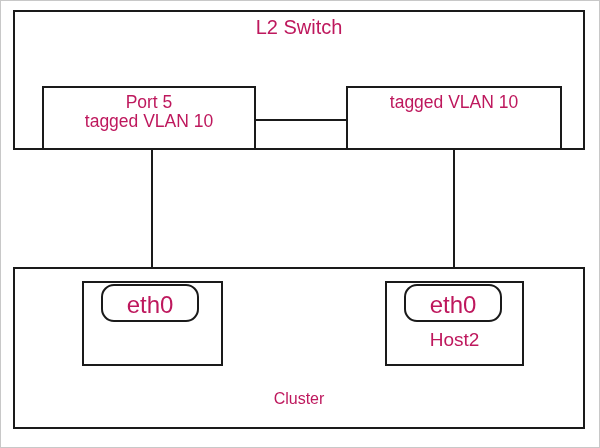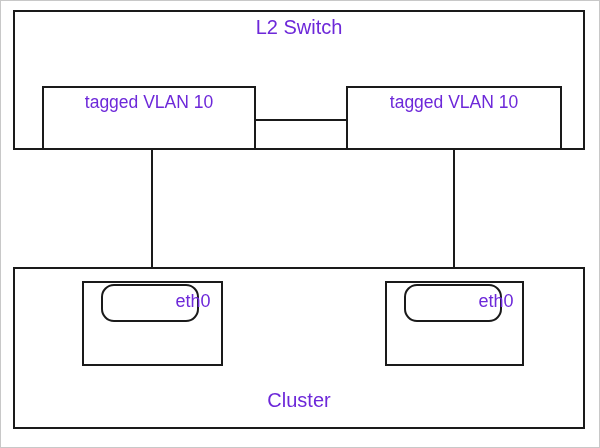--- a/index.html
+++ b/index.html
@@ -9,21 +9,21 @@
   }
   #canvas {
     position: relative;
     width: 600px;
     height: 448px;
     background: #ffffff;
     border: 1px solid #c8c8c8;
     box-sizing: border-box;
     overflow: hidden;
     font-family: "Liberation Sans", sans-serif;
-    color: #6d28d9;
+    color: #be185d;
   }
   .box {
     position: absolute;
     border: 2px solid #1a1a1a;
     box-sizing: border-box;
     background: transparent;
   }
   .line-v {
     position: absolute;
     width: 0;
@@ -107,21 +107,21 @@
   #cluster-box {
     left: 12px;
     top: 266px;
     width: 572px;
     height: 162px;
   }
   #cluster-title {
     left: 12px;
     top: 389px;
     width: 572px;
-    font-size: 20px;
+    font-size: 16px;
   }
 
   
   #host1-box {
     left: 81px;
     top: 280px;
     width: 141px;
     height: 85px;
   }
   #host2-box {
@@ -158,22 +158,21 @@
     width: 98px;
     height: 38px;
   }
   #host2-nic-box {
     left: 403px;
     top: 283px;
     width: 98px;
     height: 38px;
   }
   .nic-label {
-    font-size: 18px;
-    padding-left: 43px;
+    font-size: 24px;
   }
   #host1-nic-label {
     left: 100px;
     top: 291px;
     width: 98px;
   }
   #host2-nic-label {
     left: 403px;
     top: 291px;
     width: 98px;
@@ -182,20 +181,21 @@
 </head>
 <body>
 
 <div id="canvas">
 
   <div class="box" id="switch-box"></div>
   <div class="label" id="switch-title">L2 Switch</div>
 
   <div class="box" id="port-left-box"></div>
   <div class="label port-label" id="port-left-label">
+    <div>Port 5</div>
     <div>tagged VLAN 10</div>
   </div>
 
   <div class="box" id="port-right-box"></div>
   <div class="label port-label" id="port-right-label">
     <div>tagged VLAN 10</div>
   </div>
 
   <div class="line-h" id="port-interconnect"></div>
 
@@ -205,14 +205,15 @@
   <div class="box" id="cluster-box"></div>
   <div class="label" id="cluster-title">Cluster</div>
 
   <div class="box" id="host1-box"></div>
   <div class="nic-box" id="host1-nic-box"></div>
   <div class="label nic-label" id="host1-nic-label">eth0</div>
 
   <div class="box" id="host2-box"></div>
   <div class="nic-box" id="host2-nic-box"></div>
   <div class="label nic-label" id="host2-nic-label">eth0</div>
+  <div class="label host-label" id="host2-label">Host2</div>
 
 </div>
 
 </body></html>

